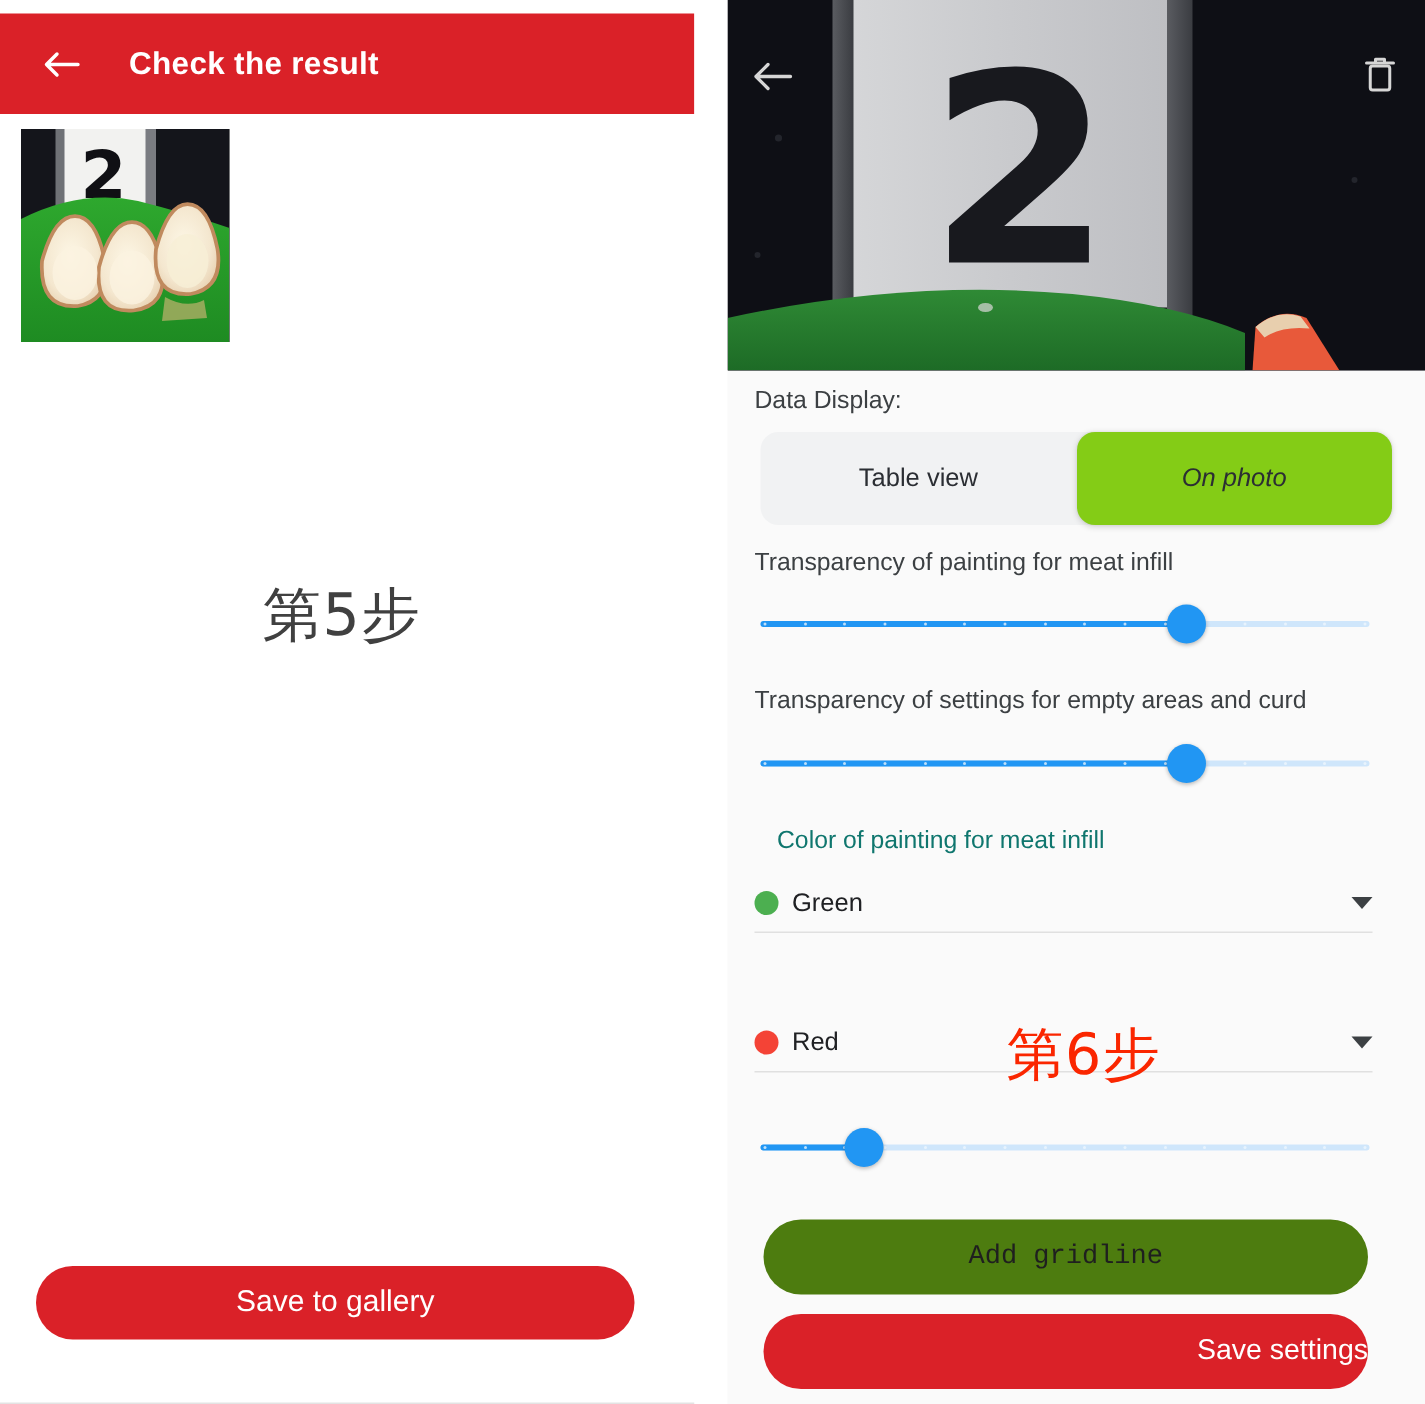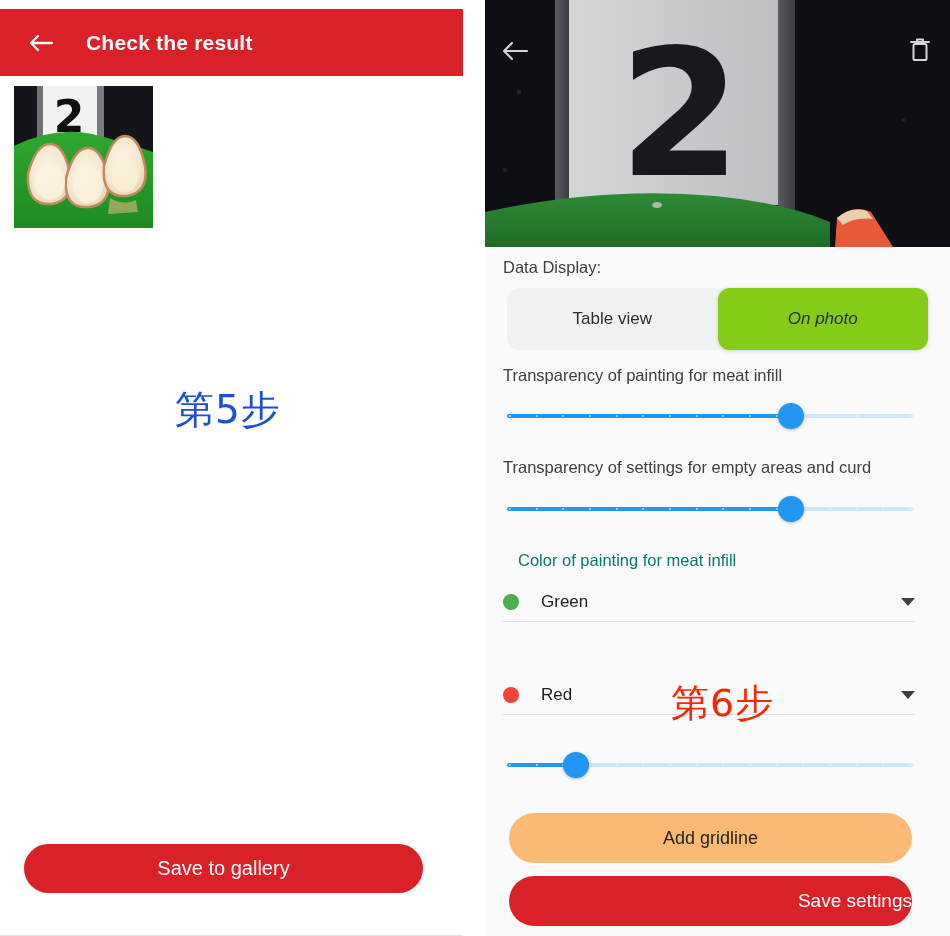--- a/index.html
+++ b/index.html
@@ -240,21 +240,21 @@
     align-items: center;
     cursor: pointer;
     box-sizing: border-box;
   }
   .dd-dot {
     width: 16px; height: 16px;
     border-radius: 50%;
     flex: 0 0 auto;
   }
   .dd-text {
-    margin-left: 22px;
+    margin-left: 9px;
     font-size: 17px;
     color: #202124;
   }
   .dd-caret {
     margin-left: auto;
     width: 0; height: 0;
     border-left: 7px solid transparent;
     border-right: 7px solid transparent;
     border-top: 8px solid #3c4043;
   }
@@ -270,26 +270,26 @@
     white-space: nowrap;
     z-index: 7;
   }
 
   #add-gridline-button {
     position: absolute;
     left: 24px;
     top: 813px;
     width: 403px;
     height: 50px;
-    background: #fdba74;
+    background: #4d7c0f;
     border: none;
     border-radius: 26px;
     color: #1f1f1f;
     font-size: 18px;
-    font-family: Liberation Sans, sans-serif;
+    font-family: Liberation Mono, monospace;
     cursor: pointer;
     padding: 0;
   }
   #save-settings-button {
     position: absolute;
     left: 24px;
     top: 876px;
     width: 403px;
     height: 50px;
     background: var(--brand-red, #da2128);
@@ -347,21 +347,21 @@
         <path d="M14 88 q8 -30 22 -30 q14 0 20 30 q4 26 -18 30 q-26 2 -24 -30 Z" fill="url(#bulbG)" stroke="#c08a5e" stroke-width="2.5"></path>
         <path d="M52 92 q8 -30 22 -30 q14 0 20 30 q4 26 -19 29 q-26 2 -23 -29 Z" fill="url(#bulbG)" stroke="#c08a5e" stroke-width="2.5"></path>
         <path d="M90 80 q8 -30 21 -30 q14 0 20 30 q4 26 -18 30 q-26 2 -23 -30 Z" fill="url(#bulbG)" stroke="#c08a5e" stroke-width="2.5"></path>
         <ellipse cx="36" cy="96" rx="15" ry="18" fill="#fbf3e0" opacity="0.8"></ellipse>
         <ellipse cx="74" cy="99" rx="15" ry="18" fill="#fbf3e0" opacity="0.8"></ellipse>
         <ellipse cx="111" cy="88" rx="14" ry="18" fill="#f7eed6" opacity="0.85"></ellipse>
         <path d="M96 112 q14 8 26 2 l2 12 l-30 2 Z" fill="#b7b06a" opacity="0.75"></path>
       </svg>
     </div>
 
-    <div id="step5-label" style="color: #1d4ed8;">第5步</div>
+    <div id="step5-label" style="color: #404040;">第5步</div>
 
     <button id="save-gallery-button">Save to gallery</button>
   </div>
 
   <div id="panel-gap"></div>
 
   <div id="right-panel">
 
     <div id="photo-area">
       <svg class="photo-canvas" width="465" height="247" viewBox="0 0 465 247" aria-hidden="true">

